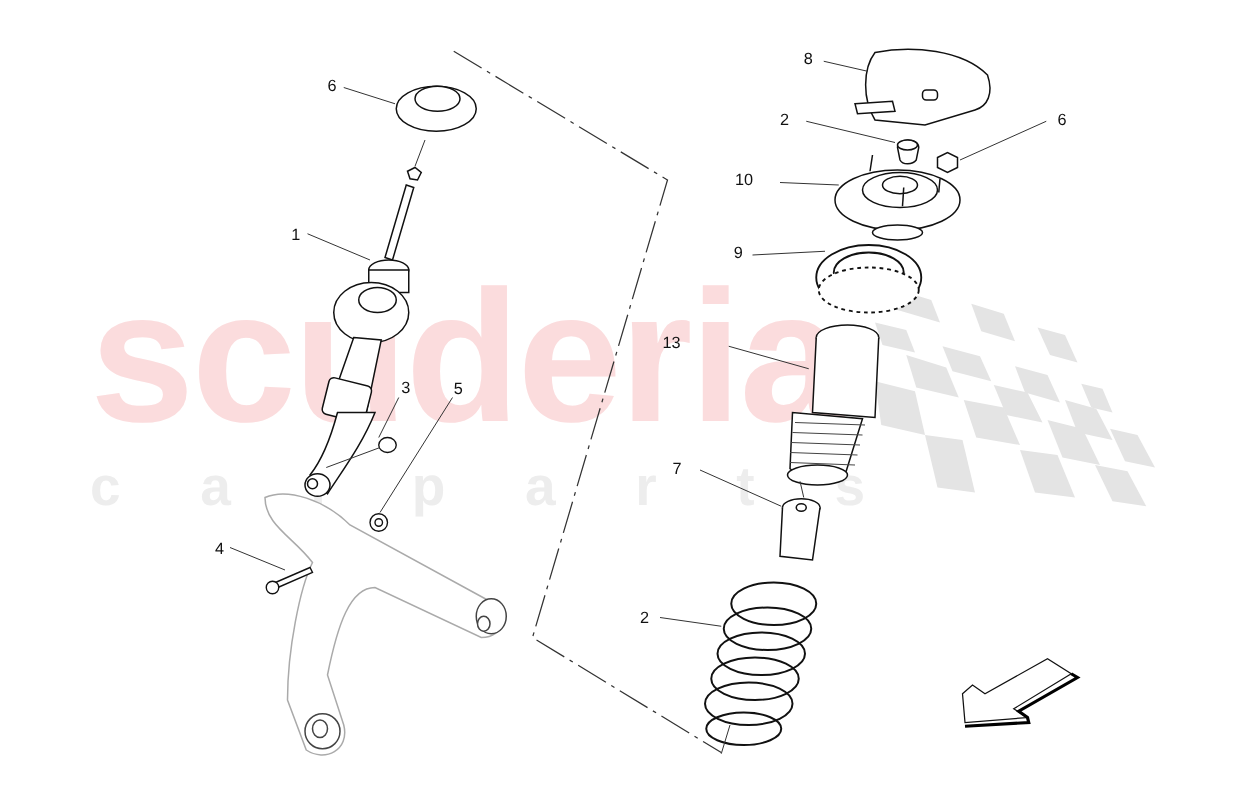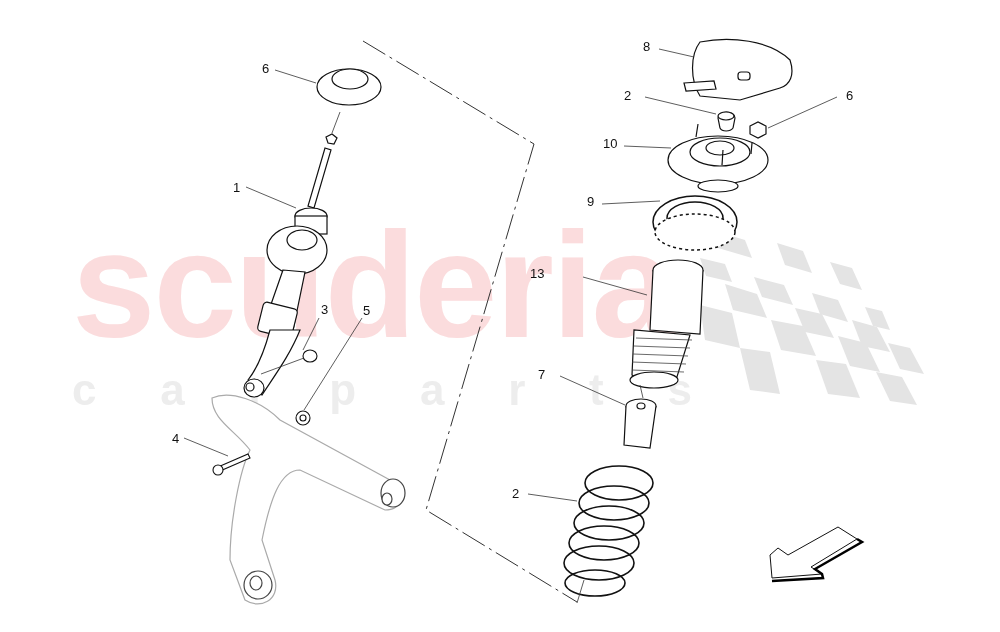--- a/index.html
+++ b/index.html
@@ -188,16 +188,16 @@
 
 <div class="callout" style="left:233px;top:181px">1</div>
 <div class="callout" style="left:512px;top:487px">2</div>
 <div class="callout" style="left:321px;top:303px">3</div>
 <div class="callout" style="left:172px;top:432px">4</div>
 <div class="callout" style="left:363px;top:304px">5</div>
 <div class="callout" style="left:262px;top:62px">6</div>
 <div class="callout" style="left:538px;top:368px">7</div>
 <div class="callout" style="left:643px;top:40px">8</div>
 <div class="callout" style="left:587px;top:195px">9</div>
-<div class="callout" style="left:603px;top:137px">10</div>
+<div class="callout" style="left:588px;top:137px">10</div>
 <div class="callout" style="left:624px;top:89px">2</div>
 <div class="callout" style="left:846px;top:89px">6</div>
 <div class="callout" style="left:530px;top:267px">13</div>
 
 </body></html>

